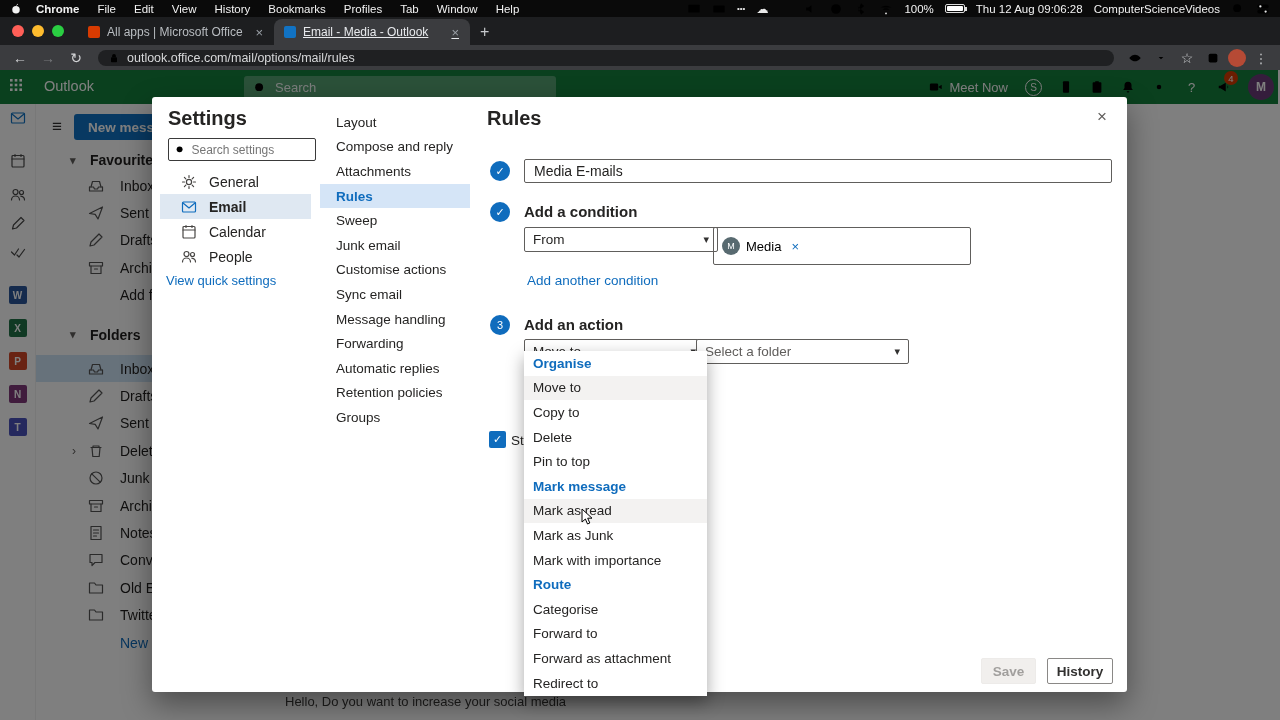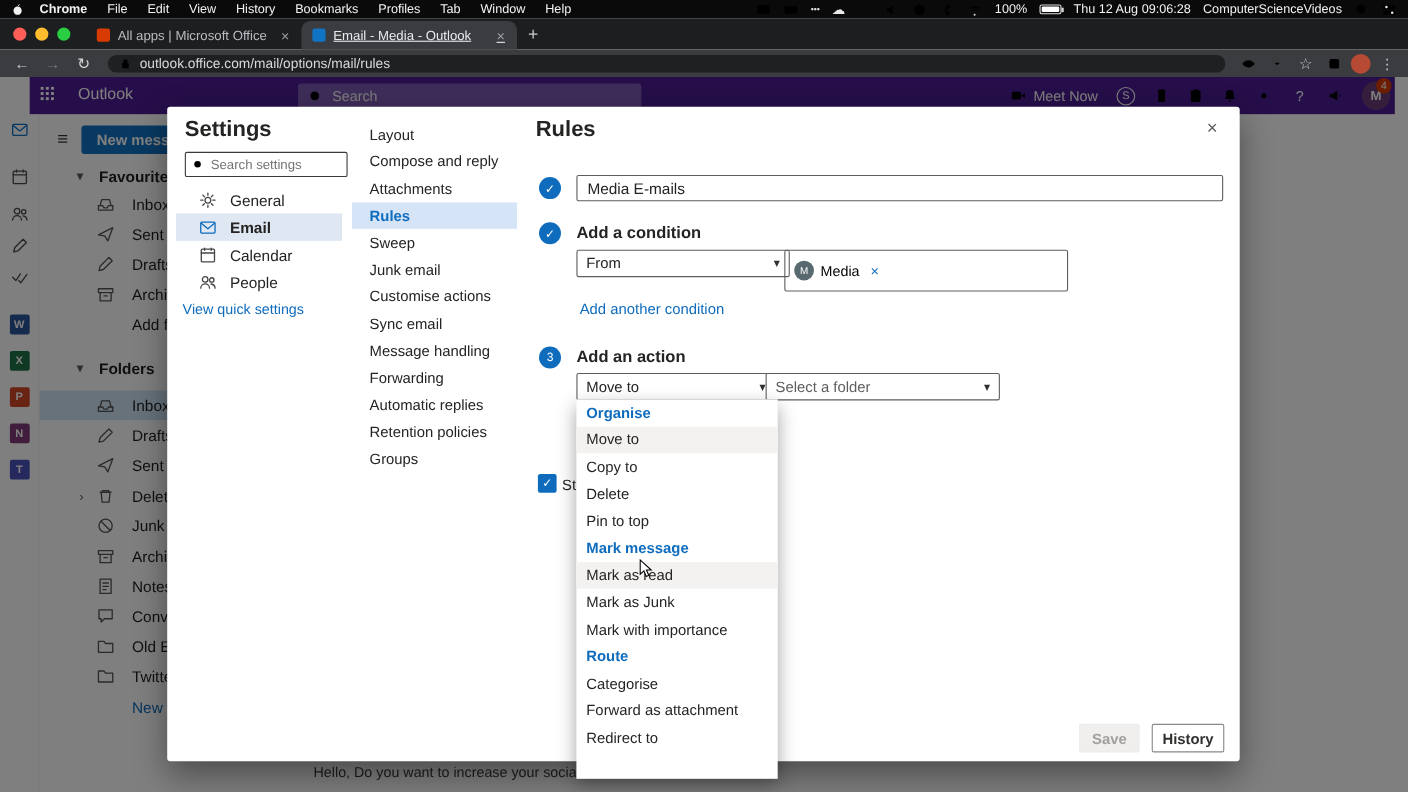--- a/index.html
+++ b/index.html
@@ -35,21 +35,21 @@
   .toolbar { height:26px; background:#3b3c3f; display:flex; align-items:center; padding:0 8px; gap:4px; }
   .navbtn { color:#d3d4d6; font-size:14px; width:24px; text-align:center; }
   .navbtn.dim { color:#77797c; }
   .omnibox { flex:1; height:16px; background:#1f2022; border-radius:11px; display:flex; align-items:center; padding:0 10px; gap:7px; color:#cfd1d3; margin:0 6px; }
   .omnibox .url { font-size:12.5px; color:#d7d8da; }
   .tb-ic { color:#c8cacc; width:22px; display:flex; justify-content:center; }
   .prof-av { width:18px; height:18px; border-radius:50%; background:#b64a35; }
 
   
   .outlook { position:absolute; top:70px; left:0; right:0; bottom:0; background:#fff; }
-  .ow-header { position:absolute; top:0; left:0; right:12px; height:34px; background:#4c1d95; color:#fff;margin-left:27px; }
+  .ow-header { position:absolute; top:0; left:0; right:2px; height:34px; background:#15803d; color:#fff; }
   .waffle { position:absolute; left:8px; top:7px; width:20px; height:20px; color:#fff; }
   .ow-title { position:absolute; left:44px; top:8px; font-size:14.5px; }
   .ow-search { position:absolute; left:244px; top:6px; width:312px; height:23px; background:rgba(255,255,255,.28); border-radius:3px; display:flex; align-items:center; gap:8px; padding:0 9px; color:rgba(255,255,255,.95); font-size:13px; }
   .ow-right { position:absolute; right:4px; top:0; height:34px; display:flex; align-items:center; gap:17px; }
   .ow-right .hic { color:#fff; display:flex; align-items:center; gap:6px; font-size:13px; }
   .skype-c { width:17px; height:17px; border:1.2px solid #fff; border-radius:50%; display:flex; align-items:center; justify-content:center; font-size:10px; }
   .qmark { width:17px; height:17px; display:flex; align-items:center; justify-content:center; font-size:13px; }
   .ow-avatar { width:26px; height:26px; border-radius:50%; background:#6b3b78; display:flex; align-items:center; justify-content:center; font-size:12px; font-weight:bold; }
   .badge { position:absolute; left:1224px; top:1px; min-width:14px; height:14px; border-radius:8px; background:#d83b01; color:#fff; font-size:9.5px; display:flex; align-items:center; justify-content:center; padding:0 3px; }
 
@@ -107,21 +107,21 @@
   .chip .cav { width:18px; height:18px; border-radius:50%; background:#586a70; color:#fff; font-size:9px; display:flex; align-items:center; justify-content:center; }
   .chip .cx { color:#0f6cbd; font-size:13px; margin-left:4px; }
   .blue-link { position:absolute; font-size:13.5px; color:#0f6cbd; }
   .cbx { position:absolute; left:19px; top:334px; width:17px; height:17px; background:#0f6cbd; border-radius:2px; color:#fff; font-size:11px; display:flex; align-items:center; justify-content:center; }
   .cbx-label { position:absolute; left:41px; top:336px; font-size:13.5px; color:#252423; }
   .btn { position:absolute; height:26px; border-radius:2px; font-size:13.5px; font-weight:bold; display:flex; align-items:center; justify-content:center; font-family:"Liberation Sans",sans-serif; }
   .btn.save { left:511px; top:561px; width:55px; background:#f1efed; color:#a19f9d; border:1px solid #edebe9; }
   .btn.discard { left:577px; top:561px; width:66px; background:#fff; color:#323130; border:1px solid #8a8886; }
 
   
-  .menu { position:absolute; left:372px; top:266px; width:183px; height:345px; background:#fff; box-shadow:0 6px 16px rgba(0,0,0,.35); z-index:20; }
+  .menu { position:absolute; left:372px; top:254px; width:183px; height:345px; background:#fff; box-shadow:0 6px 16px rgba(0,0,0,.35); z-index:20; }
   .mi { display:flex; align-items:center; height:24.6px; padding-left:9px; font-size:13.5px; color:#252423; }
   .mi.head { color:#0f6cbd; font-weight:bold; }
   .mi.sel { background:#f3f2f1; }
 
   .cursor { position:absolute; left:581px; top:508px; z-index:40; }
 </style>
 </head>
 <body>
 
 <div id="screen">
@@ -643,20 +643,21 @@
         <div class="mi sel">Move to</div>
         <div class="mi">Copy to</div>
         <div class="mi">Delete</div>
         <div class="mi">Pin to top</div>
         <div class="mi head">Mark message</div>
         <div class="mi sel">Mark as read</div>
         <div class="mi">Mark as Junk</div>
         <div class="mi">Mark with importance</div>
         <div class="mi head">Route</div>
         <div class="mi">Categorise</div>
+        <div class="mi">Forward to</div>
         <div class="mi">Forward as attachment</div>
         <div class="mi">Redirect to</div>
       </div>
     </div>
   </div>
 
   <span class="cursor">
     <svg width="14" height="18" viewBox="0 0 14 18">
         <path d="M1 1v13l3.4-3 2.1 5 2.3-1-2.1-4.8H11L1 1z" fill="#fff" stroke="#000" stroke-width="1"></path>
       </svg>

